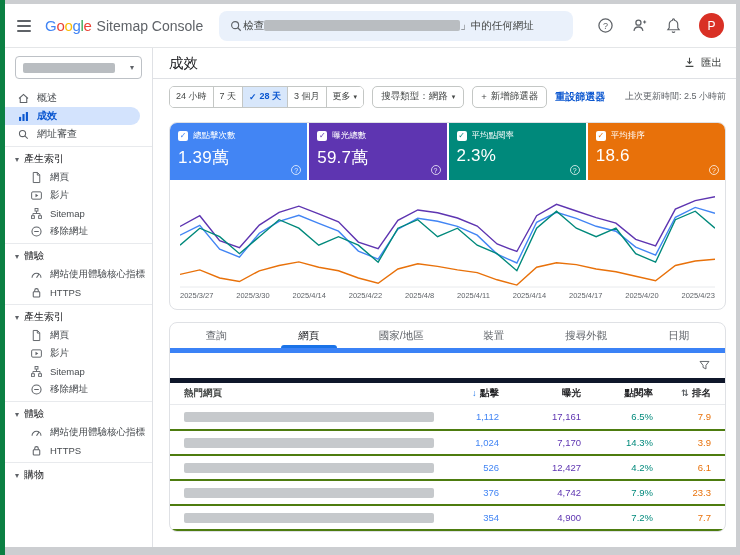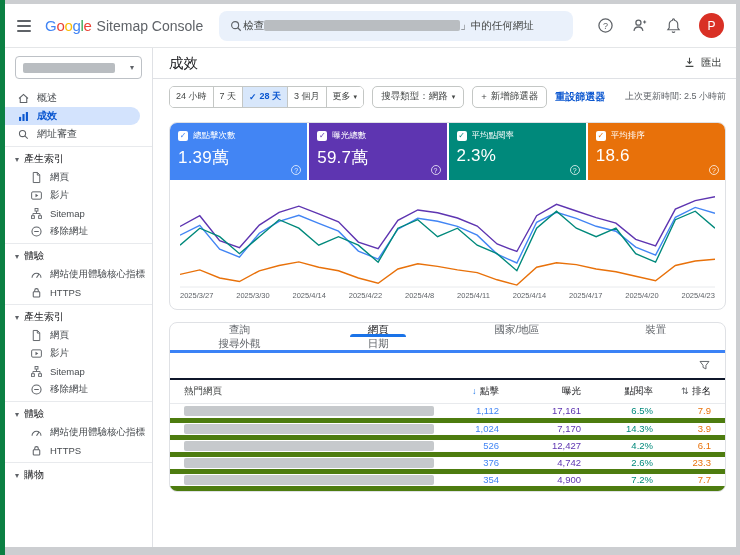--- a/index.html
+++ b/index.html
@@ -57,30 +57,30 @@
 .metric-card{flex:1;height:57px;position:relative;padding:7px 8px;color:#fff;cursor:pointer}
 .mc-top{display:flex;align-items:center;gap:5px}
 .mc-check{width:10px;height:10px;background:#fff;border-radius:2px;font-size:8px;line-height:10px;text-align:center;font-weight:bold;flex:0 0 10px}
 .mc-label{font-size:8.5px;white-space:nowrap;overflow:hidden}
 .mc-value{font-size:17px;font-weight:500;margin-top:4px;letter-spacing:.2px}
 .mc-help{position:absolute;right:6px;bottom:5px;width:10px;height:10px;border:1px solid rgba(255,255,255,.75);border-radius:50%;font-size:7px;line-height:10px;text-align:center;color:rgba(255,255,255,.9)}
 .chart-wrap{padding:12px 10px 0}
 #perfChart{width:100%;height:96px;display:block}
 .x-ticks{display:flex;justify-content:space-between;font-size:7.5px;color:#5f6368;padding:3px 0 9px}
 .table-card{margin-top:12px;border:1px solid #dfe1e5;border-radius:8px;overflow:hidden;background:#fff}
-.tabs{display:grid;grid-template-columns:repeat(4,1fr);height:30px;border-bottom:3px solid #3b82f6}
+.tabs{display:grid;grid-template-columns:repeat(6,1fr);height:30px;border-bottom:5px solid #3b82f6}
 .tab{position:relative;display:flex;align-items:center;justify-content:center;font-size:10.5px;color:#5f6368;cursor:pointer;white-space:nowrap}
 .tab-active{color:#202124;font-weight:500}
 .tab-active::after{content:"";position:absolute;bottom:0;left:50%;transform:translateX(-50%);width:56px;height:3px;background:#1a73e8;border-radius:3px 3px 0 0}
 .table-toolbar{height:25px;display:flex;align-items:center;justify-content:flex-end;padding-right:14px;color:#5f6368}
 table{width:100%;border-collapse:collapse;font-size:9.5px}
-th{height:24px;font-weight:400;color:#202124;text-align:right;padding-right:14px;border-top:2px solid #0f172a;border-bottom:1px solid #e8eaed;white-space:nowrap}
+th{height:24px;font-weight:700;color:#202124;text-align:right;padding-right:14px;border-top:5px solid #0f172a;border-bottom:1px solid #e8eaed;white-space:nowrap}
 th.th-first{text-align:left;padding-left:14px;color:#444746}
 .col-clicks{width:78px}.col-impr{width:82px}.col-ctr{width:72px}.col-pos{width:58px}
-td{height:17px;border-bottom:5px solid #4d7c0f;text-align:right;padding-right:14px;white-space:nowrap}
+td{height:25px;border-bottom:2px solid #4d7c0f;text-align:right;padding-right:14px;white-space:nowrap}
 td.td-first{text-align:left;padding:0 0 0 14px}
 .redact-row{width:250px;height:10px;background:#c6c9cc;vertical-align:middle}
 .sort-glyph{color:#1a73e8;font-size:9px;margin-right:1px}
 .sort-glyph-both{color:#5f6368}
 </style>
 </head>
 <body>
 
 <div class="screen">
   <div class="left-strip" style="background: rgb(11, 128, 67);"></div>
@@ -452,21 +452,21 @@
                     <td class="td-first"><span class="redact redact-row"></span></td>
                     <td style="color: rgb(66, 133, 244);">526</td>
                     <td style="color: rgb(94, 53, 177);">12,427</td>
                     <td style="color: rgb(0, 137, 123);">4.2%</td>
                     <td style="color: rgb(232, 113, 10);">6.1</td>
                   </tr>
                   <tr>
                     <td class="td-first"><span class="redact redact-row"></span></td>
                     <td style="color: rgb(66, 133, 244);">376</td>
                     <td style="color: rgb(94, 53, 177);">4,742</td>
-                    <td style="color: rgb(0, 137, 123);">2.6%</td>
+                    <td style="color: rgb(0, 137, 123);">7.9%</td>
                     <td style="color: rgb(232, 113, 10);">23.3</td>
                   </tr>
                   <tr>
                     <td class="td-first"><span class="redact redact-row"></span></td>
                     <td style="color: rgb(66, 133, 244);">354</td>
                     <td style="color: rgb(94, 53, 177);">4,900</td>
                     <td style="color: rgb(0, 137, 123);">7.2%</td>
                     <td style="color: rgb(232, 113, 10);">7.7</td>
                   </tr>
                 </tbody>

